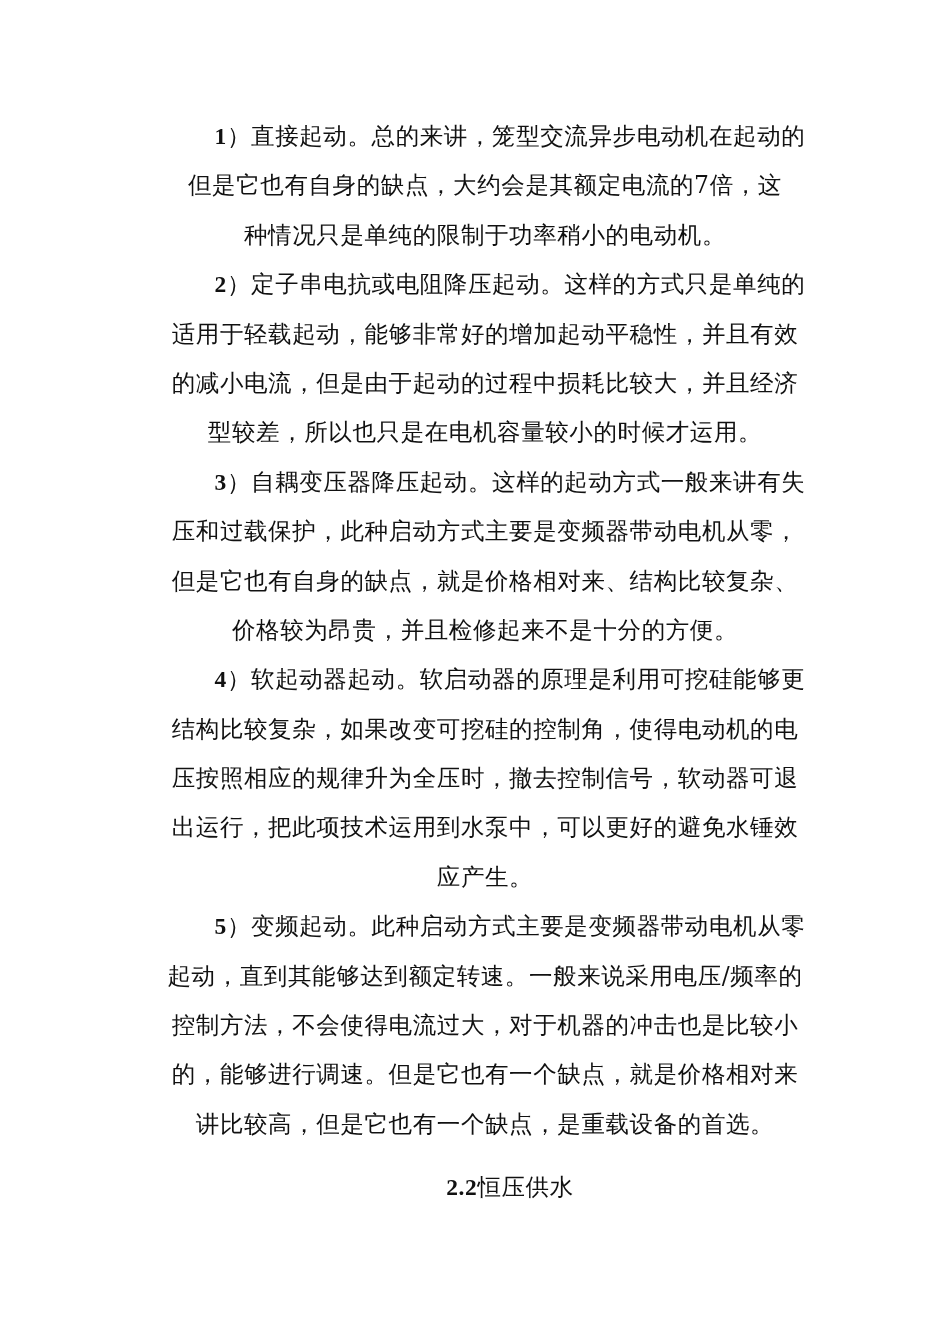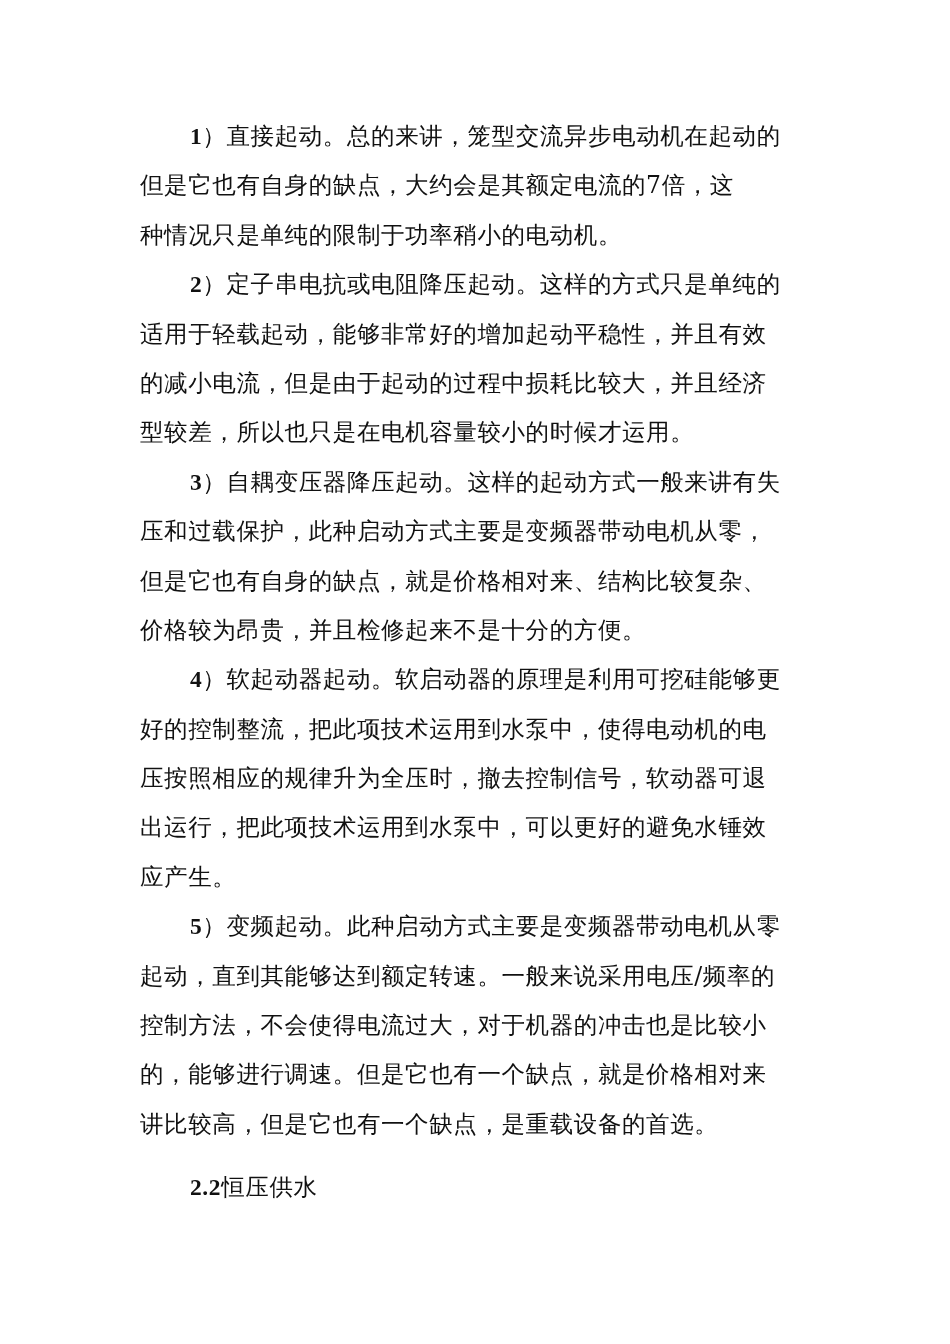--- a/index.html
+++ b/index.html
@@ -16,20 +16,21 @@
     color: #111111;
   }
   .page {
     position: absolute;
     left: 140px;
     top: 112px;
     width: 690px;
   }
   .para {
     margin: 0;
+    text-align: center;
   }
   .line {
     display: block;
     height: 49.4px;
     line-height: 49.4px;
     font-size: 23.5px;
     white-space: nowrap;
     letter-spacing: 0.6px;
   }
   .line.indent {
@@ -63,21 +64,21 @@
 
   <div class="para">
     <span class="line indent"><span class="num">3</span><span>）自耦变压器降压起动。这样的起动方式一般来讲有失</span></span>
     <span class="line">压和过载保护，此种启动方式主要是变频器带动电机从零，</span>
     <span class="line">但是它也有自身的缺点，就是价格相对来、结构比较复杂、</span>
     <span class="line">价格较为昂贵，并且检修起来不是十分的方便。</span>
   </div>
 
   <div class="para">
     <span class="line indent"><span class="num">4</span><span>）软起动器起动。软启动器的原理是利用可挖硅能够更</span></span>
-    <span class="line">好的控制整流，把此项技术运用到水泵中，使得电动机的电</span>
+    <span class="line">结构比较复杂，如果改变可挖硅的控制角，使得电动机的电</span>
     <span class="line">压按照相应的规律升为全压时，撤去控制信号，软动器可退</span>
     <span class="line">出运行，把此项技术运用到水泵中，可以更好的避免水锤效</span>
     <span class="line">应产生。</span>
   </div>
 
   <div class="para">
     <span class="line indent"><span class="num">5</span><span>）变频起动。此种启动方式主要是变频器带动电机从零</span></span>
     <span class="line">起动，直到其能够达到额定转速。一般来说采用电压/频率的</span>
     <span class="line">控制方法，不会使得电流过大，对于机器的冲击也是比较小</span>
     <span class="line">的，能够进行调速。但是它也有一个缺点，就是价格相对来</span>

